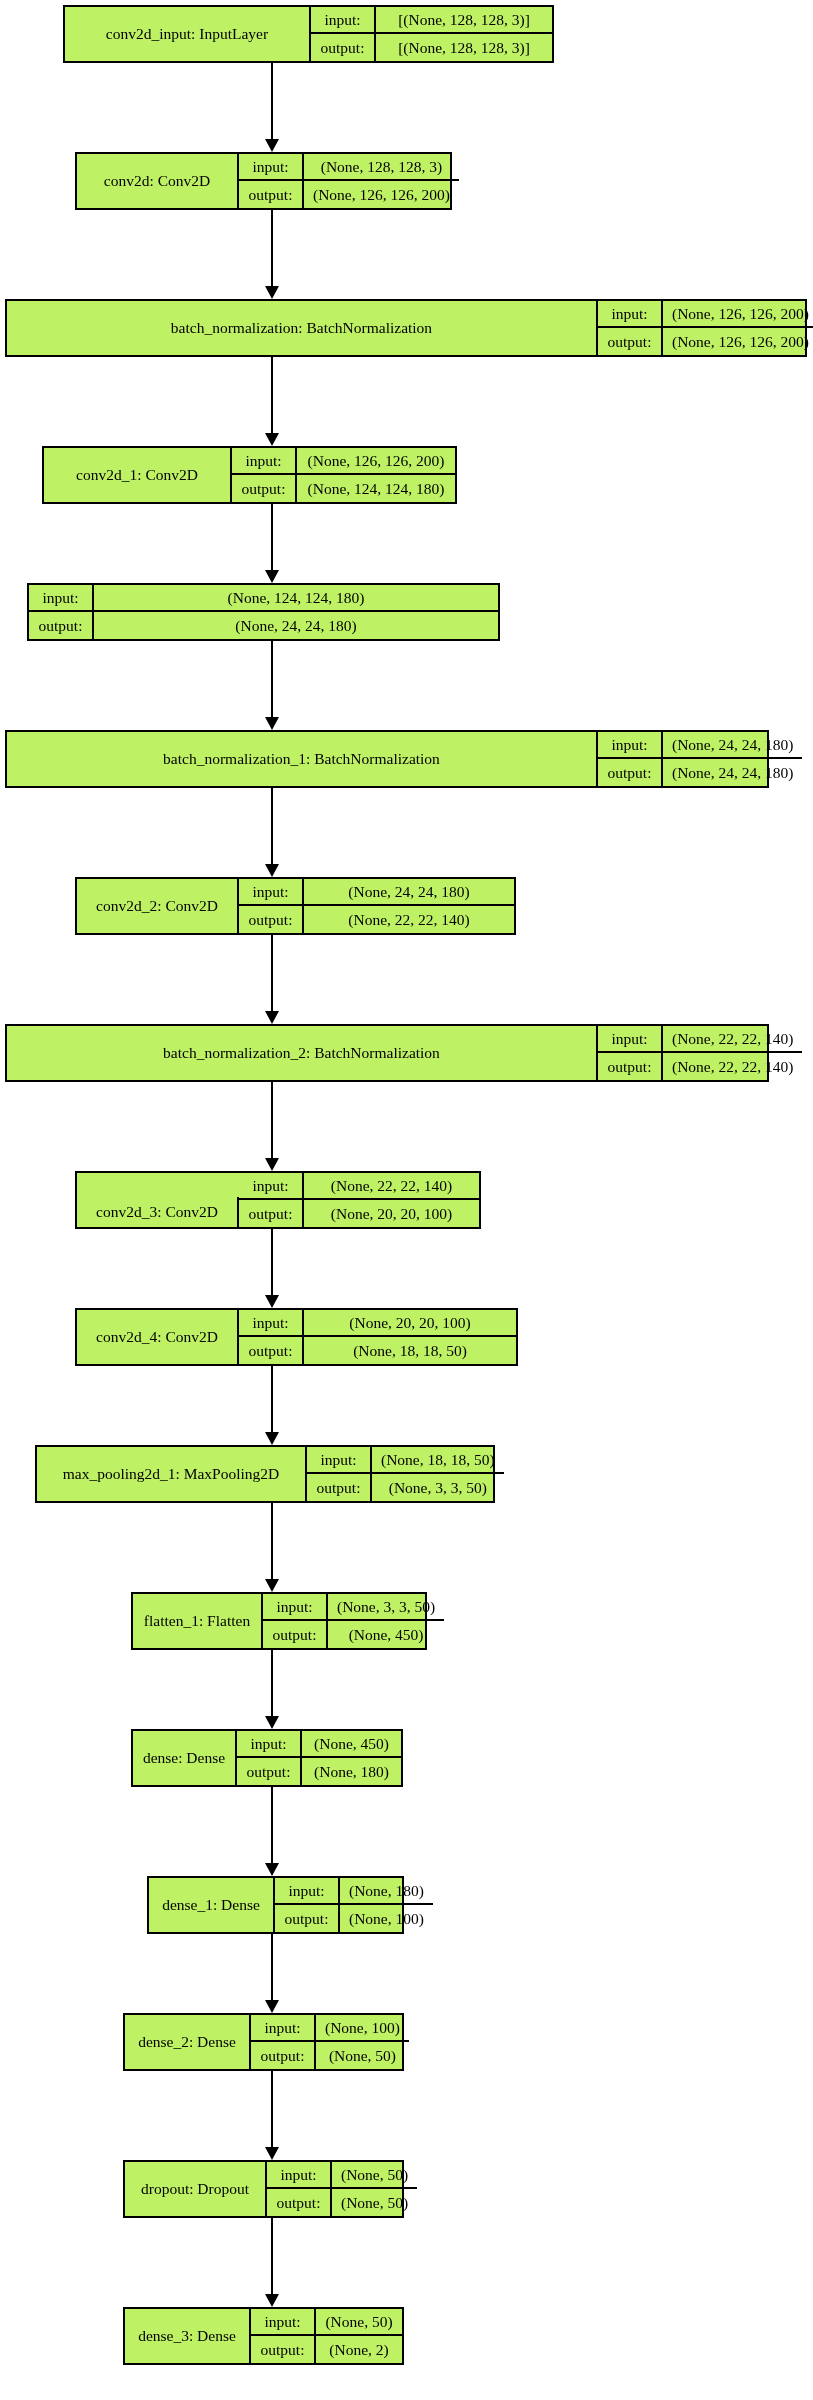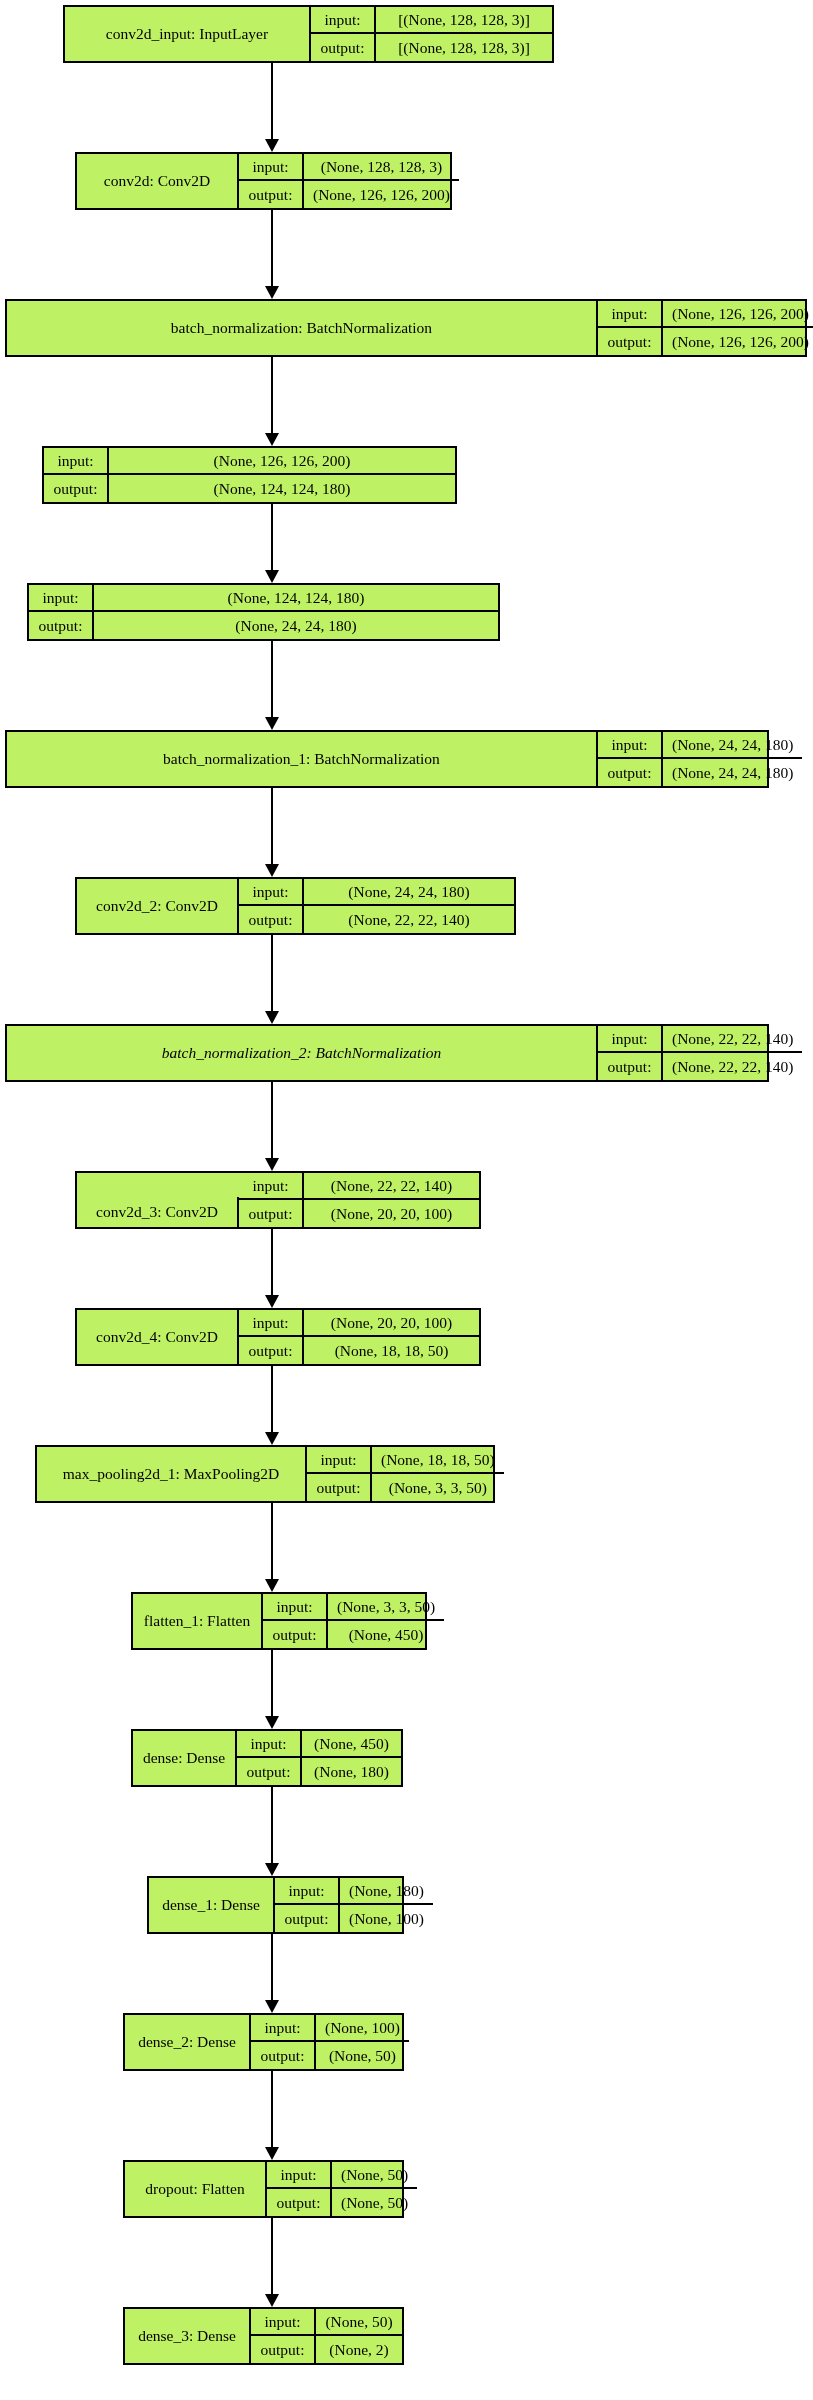--- a/index.html
+++ b/index.html
@@ -202,20 +202,21 @@
           <div class="io-label" style="width: 65px; flex: 0 0 65px;">input:</div>
           <div class="io-value">(None, 126, 126, 200)</div>
         </div>
         <div class="io-row bottom">
           <div class="io-label" style="width: 65px; flex: 0 0 65px;">output:</div>
           <div class="io-value">(None, 126, 126, 200)</div>
         </div>
       </div>
     </div>
     <div class="node" style="left: 42px; top: 446px; width: 415px; height: 58px;">
+      <div class="node-name" style="width: 188px; flex: 0 0 188px;">conv2d_1: Conv2D</div>
       <div class="io-block">
         <div class="io-row top">
           <div class="io-label" style="width: 65px; flex: 0 0 65px;">input:</div>
           <div class="io-value">(None, 126, 126, 200)</div>
         </div>
         <div class="io-row bottom">
           <div class="io-label" style="width: 65px; flex: 0 0 65px;">output:</div>
           <div class="io-value">(None, 124, 124, 180)</div>
         </div>
       </div>
@@ -252,21 +253,21 @@
           <div class="io-label" style="width: 65px; flex: 0 0 65px;">input:</div>
           <div class="io-value">(None, 24, 24, 180)</div>
         </div>
         <div class="io-row bottom">
           <div class="io-label" style="width: 65px; flex: 0 0 65px;">output:</div>
           <div class="io-value">(None, 22, 22, 140)</div>
         </div>
       </div>
     </div>
     <div class="node" style="left: 5px; top: 1024px; width: 764px; height: 58px;">
-      <div class="node-name" style="width: 591px; flex: 0 0 591px; font-style: italic;">batch_normalization_2: BatchNormalization</div>
+      <div class="node-name" style="width: 591px; flex: 0 0 591px;">batch_normalization_2: BatchNormalization</div>
       <div class="io-block">
         <div class="io-row top">
           <div class="io-label" style="width: 65px; flex: 0 0 65px;">input:</div>
           <div class="io-value">(None, 22, 22, 140)</div>
         </div>
         <div class="io-row bottom">
           <div class="io-label" style="width: 65px; flex: 0 0 65px;">output:</div>
           <div class="io-value">(None, 22, 22, 140)</div>
         </div>
       </div>
@@ -277,21 +278,21 @@
         <div class="io-row top">
           <div class="io-label" style="width: 65px; flex: 0 0 65px;">input:</div>
           <div class="io-value">(None, 22, 22, 140)</div>
         </div>
         <div class="io-row bottom">
           <div class="io-label" style="width: 65px; flex: 0 0 65px;">output:</div>
           <div class="io-value">(None, 20, 20, 100)</div>
         </div>
       </div>
     </div>
-    <div class="node" style="left: 75px; top: 1308px; width: 406px; height: 58px;">
+    <div class="node" style="left: 75px; top: 1308px; width: 443px; height: 58px;">
       <div class="node-name" style="width: 162px; flex: 0 0 162px;">conv2d_4: Conv2D</div>
       <div class="io-block">
         <div class="io-row top">
           <div class="io-label" style="width: 65px; flex: 0 0 65px;">input:</div>
           <div class="io-value">(None, 20, 20, 100)</div>
         </div>
         <div class="io-row bottom">
           <div class="io-label" style="width: 65px; flex: 0 0 65px;">output:</div>
           <div class="io-value">(None, 18, 18, 50)</div>
         </div>
@@ -356,21 +357,21 @@
           <div class="io-label" style="width: 65px; flex: 0 0 65px;">input:</div>
           <div class="io-value">(None, 100)</div>
         </div>
         <div class="io-row bottom">
           <div class="io-label" style="width: 65px; flex: 0 0 65px;">output:</div>
           <div class="io-value">(None, 50)</div>
         </div>
       </div>
     </div>
     <div class="node" style="left: 123px; top: 2160px; width: 281px; height: 58px;">
-      <div class="node-name" style="width: 142px; flex: 0 0 142px;">dropout: Flatten</div>
+      <div class="node-name" style="width: 142px; flex: 0 0 142px;">dropout: Dropout</div>
       <div class="io-block">
         <div class="io-row top">
           <div class="io-label" style="width: 65px; flex: 0 0 65px;">input:</div>
           <div class="io-value">(None, 50)</div>
         </div>
         <div class="io-row bottom">
           <div class="io-label" style="width: 65px; flex: 0 0 65px;">output:</div>
           <div class="io-value">(None, 50)</div>
         </div>
       </div>

